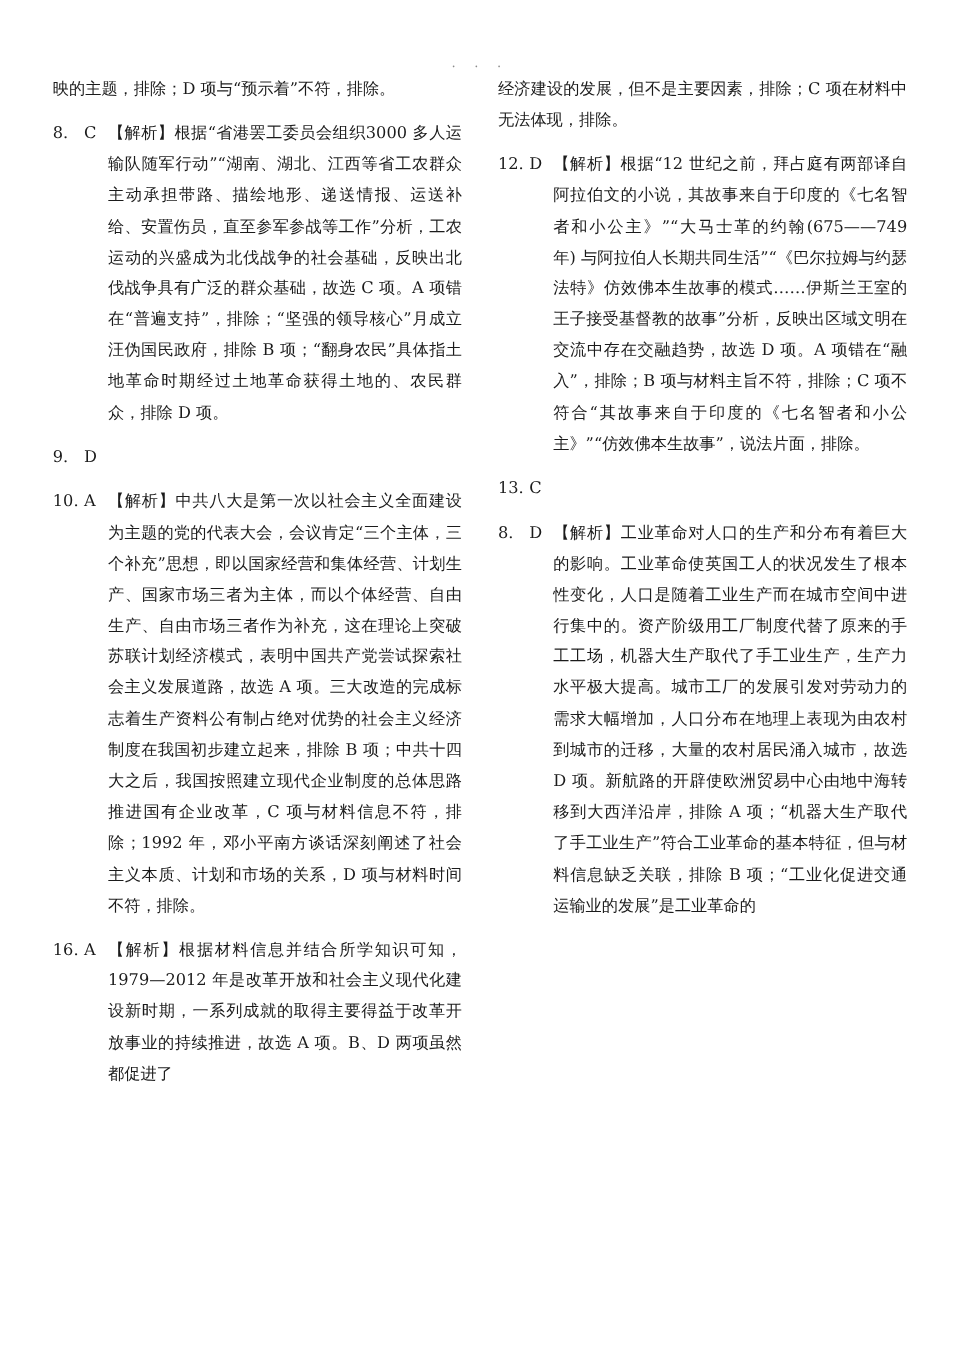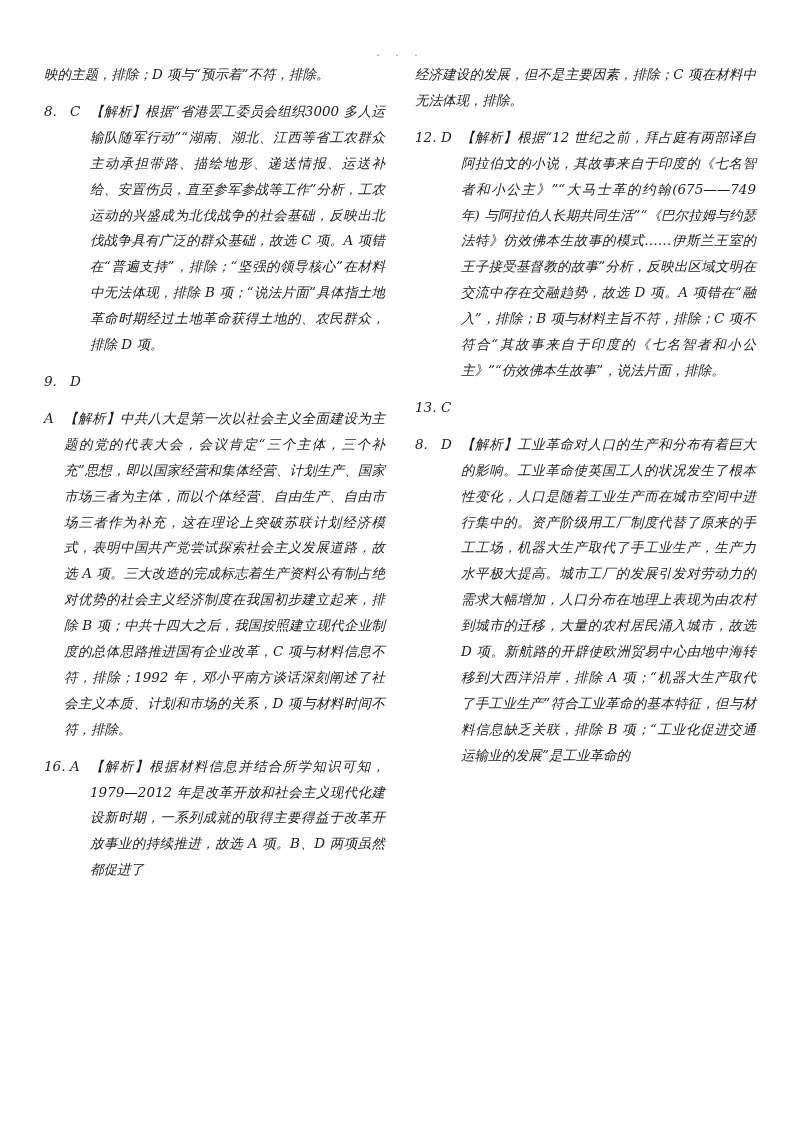--- a/index.html
+++ b/index.html
@@ -30,21 +30,20 @@
     text-align: center;
     font-size: 11px;
     letter-spacing: 6px;
     color: #8a8a8a;
   }
   .columns {
     display: flex;
     gap: 30px;
     margin-top: 16px;
     height: 1030px;
-    font-style: italic;
   }
   .col {
     width: 345px;
     box-sizing: border-box;
   }
   .entry {
     display: flex;
     margin-bottom: 11px;
     line-height: 1.92;
   }
@@ -85,29 +84,30 @@
 
   <div class="columns">
 
     <div class="col">
 
       <div class="cont">映的主题，排除；D 项与“预示着”不符，排除。</div>
 
       <div class="entry">
         <span class="num">8.</span>
         <span class="ans">C</span>
-        <span class="body">【解析】根据“省港罢工委员会组织3000 多人运输队随军行动”“湖南、湖北、江西等省工农群众主动承担带路、描绘地形、递送情报、运送补给、安置伤员，直至参军参战等工作”分析，工农运动的兴盛成为北伐战争的社会基础，反映出北伐战争具有广泛的群众基础，故选 C 项。A 项错在“普遍支持”，排除；“坚强的领导核心”在材料中无法体现，排除 B 项；“说法片面”具体指土地革命时期经过土地革命获得土地的、农民群众，排除 D 项。</span>
+        <span class="body">【解析】根据“省港罢工委员会组织3000 多人运输队随军行动”“湖南、湖北、江西等省工农群众主动承担带路、描绘地形、递送情报、运送补给、安置伤员，直至参军参战等工作”分析，工农运动的兴盛成为北伐战争的社会基础，反映出北伐战争具有广泛的群众基础，故选 C 项。A 项错在“普遍支持”，排除；“坚强的领导核心”月成立汪伪国民政府，排除 B 项；“翻身农民”具体指土地革命时期经过土地革命获得土地的、农民群众，排除 D 项。</span>
       </div>
 
       <div class="entry">
         <span class="num">9.</span>
         <span class="ans">D</span>
       </div>
 
       <div class="entry">
+        <span class="num">10.</span>
         <span class="ans">A</span>
         <span class="body">【解析】中共八大是第一次以社会主义全面建设为主题的党的代表大会，会议肯定“三个主体，三个补充”思想，即以国家经营和集体经营、计划生产、国家市场三者为主体，而以个体经营、自由生产、自由市场三者作为补充，这在理论上突破苏联计划经济模式，表明中国共产党尝试探索社会主义发展道路，故选 A 项。三大改造的完成标志着生产资料公有制占绝对优势的社会主义经济制度在我国初步建立起来，排除 B 项；中共十四大之后，我国按照建立现代企业制度的总体思路推进国有企业改革，C 项与材料信息不符，排除；1992 年，邓小平南方谈话深刻阐述了社会主义本质、计划和市场的关系，D 项与材料时间不符，排除。</span>
       </div>
 
       <div class="entry">
         <span class="num">16.</span>
         <span class="ans">A</span>
         <span class="body">【解析】根据材料信息并结合所学知识可知，1979—2012 年是改革开放和社会主义现代化建设新时期，一系列成就的取得主要得益于改革开放事业的持续推进，故选 A 项。B、D 两项虽然都促进了</span>
       </div>
 

